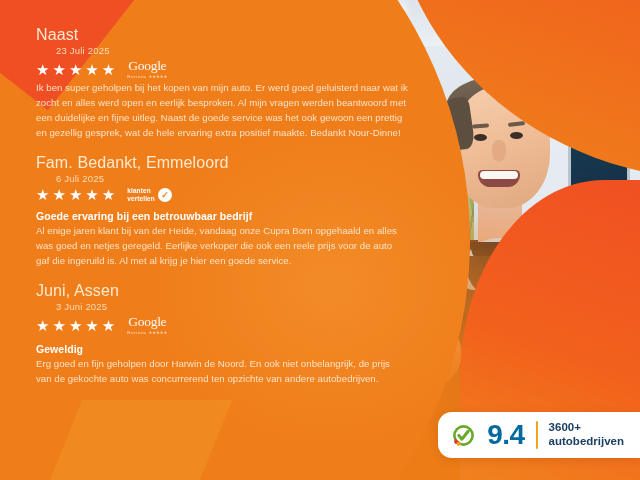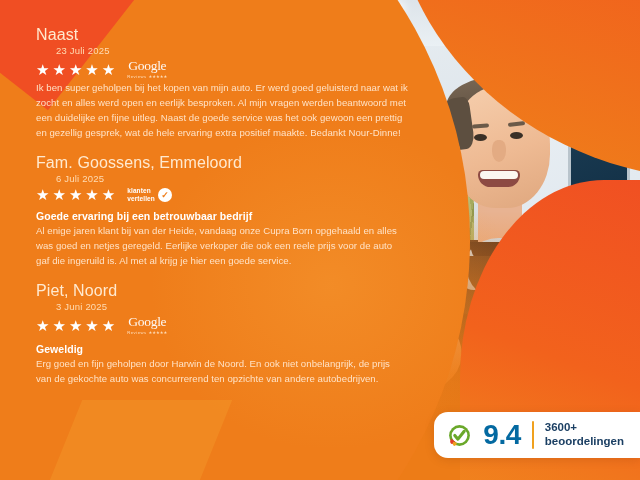--- a/index.html
+++ b/index.html
@@ -392,21 +392,21 @@
           <div class="google-sub">
             <span>Reviews</span>
             <span class="gs-stars">★★★★★</span>
           </div>
         </div>
       </div>
       <div class="rv-body">Ik ben super geholpen bij het kopen van mijn auto. Er werd goed geluisterd naar wat ik zocht en alles werd open en eerlijk besproken. Al mijn vragen werden beantwoord met een duidelijke en fijne uitleg. Naast de goede service was het ook gewoon een prettig en gezellig gesprek, wat de hele ervaring extra positief maakte. Bedankt Nour-Dinne!</div>
     </div>
 
     <div class="review">
-      <div class="rv-name">Fam. Goossens, Emmeloord</div>
+      <div class="rv-name">Fam. Bedankt, Emmeloord</div>
       <div class="rv-date">6 Juli 2025</div>
       <div class="rv-meta">
         <div class="stars">
           <span>★</span>
           <span>★</span>
           <span>★</span>
           <span>★</span>
           <span>★</span>
         </div>
         <div class="kv-badge">
@@ -415,21 +415,21 @@
             <div>vertellen</div>
           </div>
           <div class="kv-circle">✓</div>
         </div>
       </div>
       <div class="rv-title">Goede ervaring bij een betrouwbaar bedrijf</div>
       <div class="rv-body">Al enige jaren klant bij van der Heide, vandaag onze Cupra Born opgehaald en alles was goed en netjes geregeld. Eerlijke verkoper die ook een reele prijs voor de auto gaf die ingeruild is. Al met al krijg je hier een goede service.</div>
     </div>
 
     <div class="review">
-      <div class="rv-name">Piet, Noord</div>
+      <div class="rv-name">Juni, Assen</div>
       <div class="rv-date">3 Juni 2025</div>
       <div class="rv-meta">
         <div class="stars">
           <span>★</span>
           <span>★</span>
           <span>★</span>
           <span>★</span>
           <span>★</span>
         </div>
         <div class="google-badge">
@@ -453,17 +453,17 @@
         <circle cx="24" cy="24" r="15" fill="#ffffff"></circle>
         <path d="M8 30 Q4 36 8 40 Q13 41 16 36 Z" fill="#e23b26"></path>
         <path d="M12 36 Q9 42 14 44 Q19 43 19 38 Z" fill="#f0a11e"></path>
         <path d="M15 24 l6 7 l12 -15" fill="none" stroke="#6aa82a" stroke-width="6" stroke-linecap="round" stroke-linejoin="round"></path>
       </svg>
     </div>
     <div class="rp-score">9.4</div>
     <div class="rp-div"></div>
     <div class="rp-txt">
       <div class="rp-count">3600+</div>
-      <div class="rp-label">beoordelingen</div>
+      <div class="rp-label">autobedrijven</div>
     </div>
   </div>
 
 </div>
 
 </body></html>

